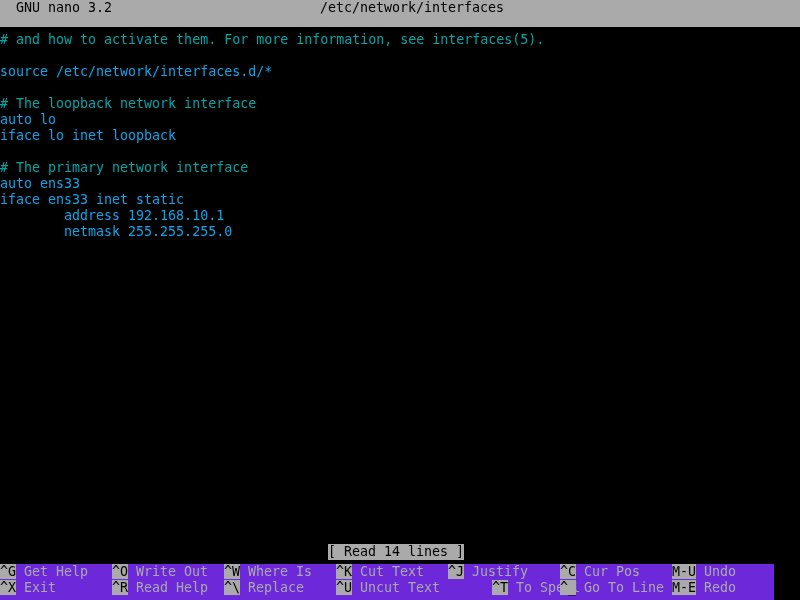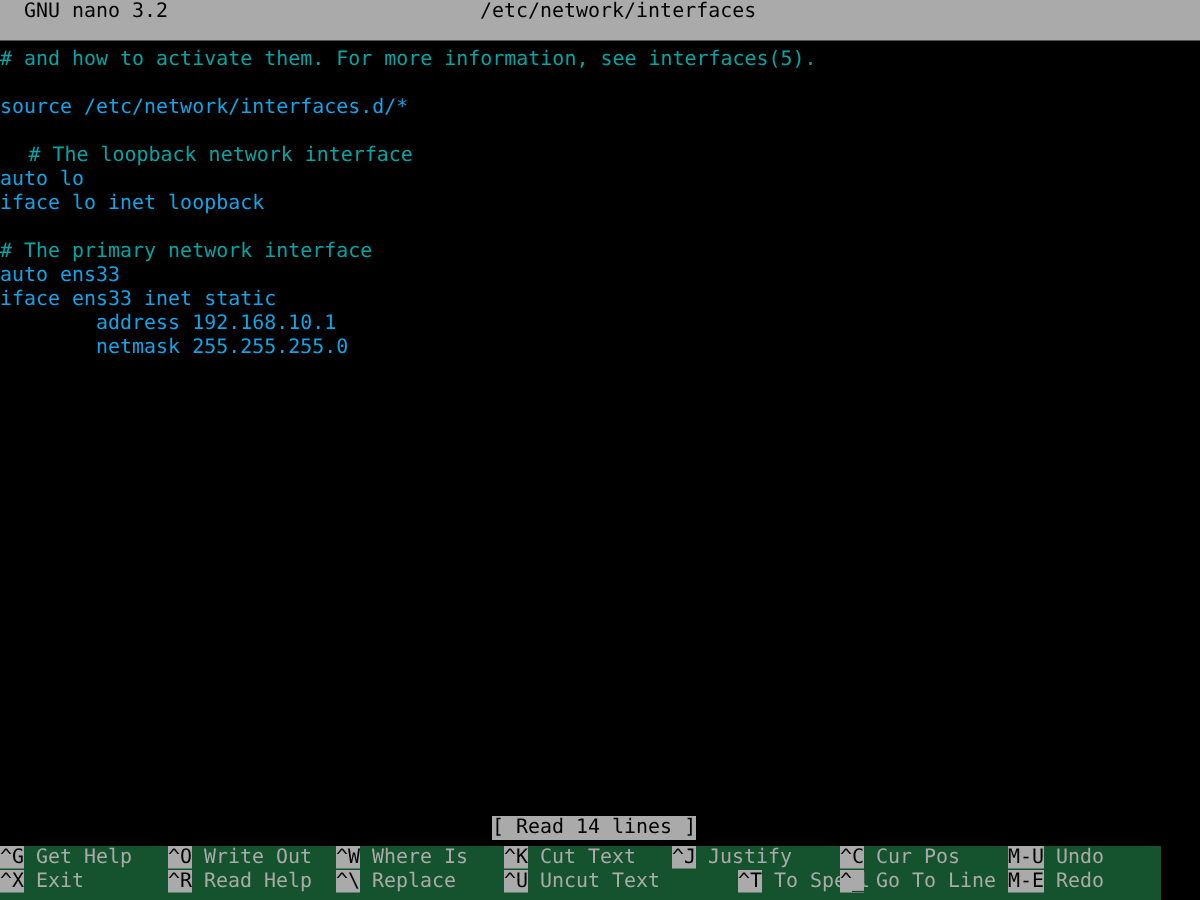--- a/index.html
+++ b/index.html
@@ -72,21 +72,21 @@
     color: #000000;
     white-space: pre;
   }
   
   .shortcutbar {
     position: absolute;
     left: 0;
     top: 564px;
     width: 774px;
     height: 36px;
-    background: #14532d;
+    background: #6d28d9;
   }
   .sc {
     position: absolute;
     height: 16px;
     white-space: pre;
   }
   .sc .key {
     background: #aaaaaa;
     color: #000000;
     white-space: pre;
@@ -107,21 +107,21 @@
   <div class="titlebar">
     <span class="cell" id="tb-app" style="left: 16px;">GNU nano 3.2</span>
     <span class="cell" id="tb-file" style="left: 320px;">/etc/network/interfaces</span>
   </div>
 
   <div class="editor" id="editor">
       <div class="line comment" style="top: 16px;"># and how to activate them. For more information, see interfaces(5).</div>
       <div class="line" style="top: 32px;"></div>
       <div class="line" style="top: 48px;">source /etc/network/interfaces.d/*</div>
       <div class="line" style="top: 64px;"></div>
-      <div class="line comment" style="top: 80px; padding-left: 19px;"># The loopback network interface</div>
+      <div class="line comment" style="top: 80px;"># The loopback network interface</div>
       <div class="line" style="top: 96px;">auto lo</div>
       <div class="line" style="top: 112px;">iface lo inet loopback</div>
       <div class="line" style="top: 128px;"></div>
       <div class="line comment" style="top: 144px;"># The primary network interface</div>
       <div class="line" style="top: 160px;">auto ens33</div>
       <div class="line" style="top: 176px;">iface ens33 inet static</div>
       <div class="line" style="top: 192px;">        address 192.168.10.1</div>
       <div class="line" style="top: 208px;">        netmask 255.255.255.0</div>
     </div>
 

